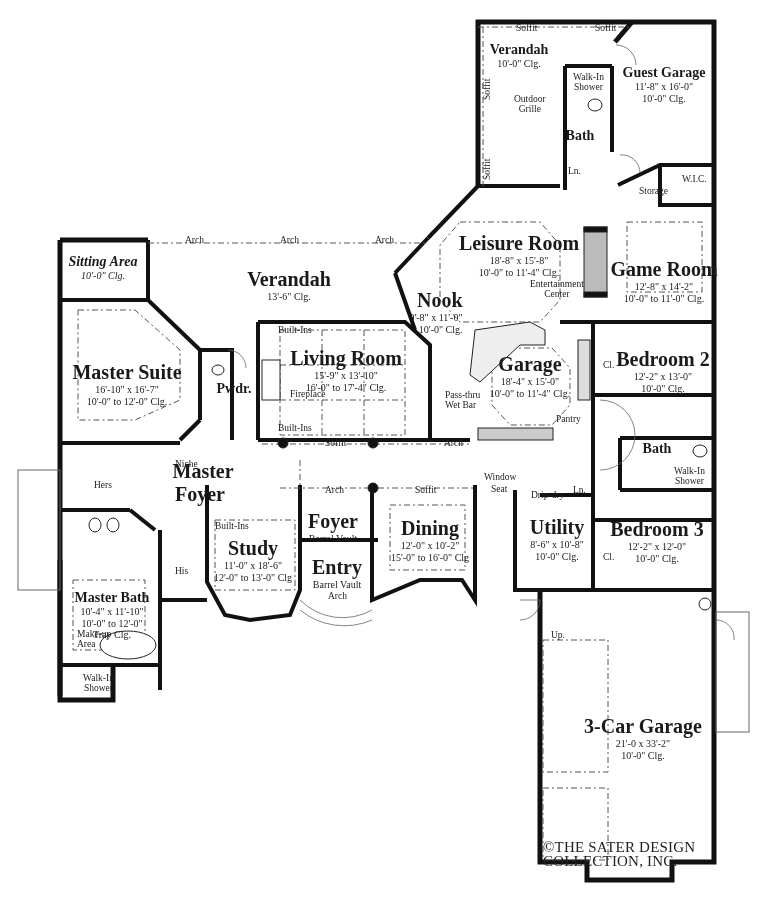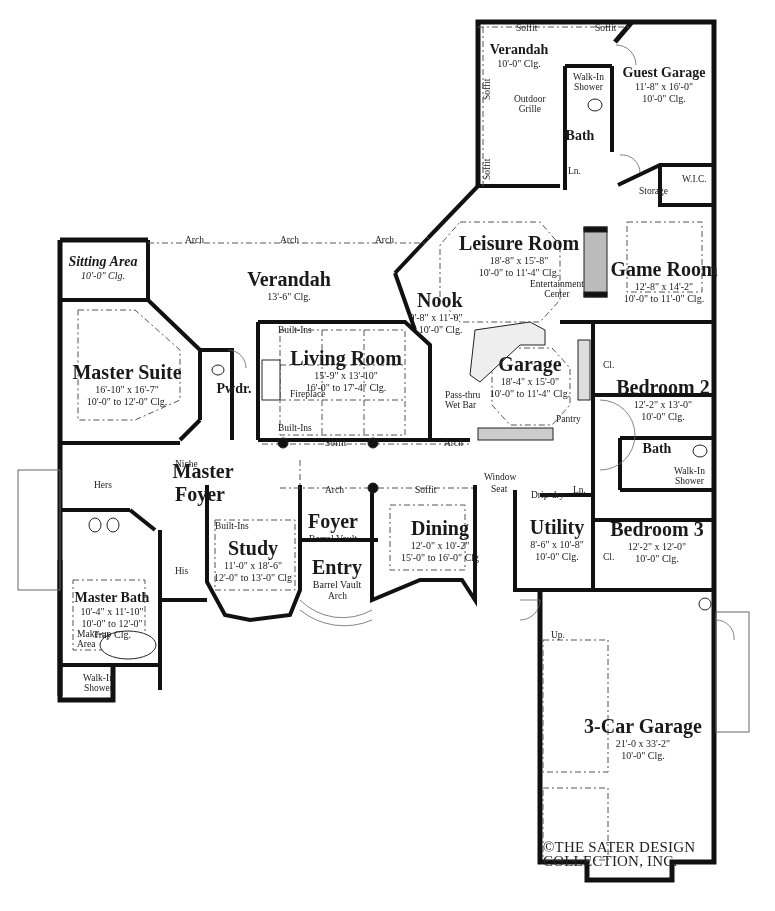--- a/index.html
+++ b/index.html
@@ -207,21 +207,21 @@
 <div class="lbl" style="left:346px;top:347px;">
   <span class="rname">Living Room</span>
   <span class="rdim">15'-9" x 13'-10"</span>
   <span class="rdim">16'-0" to 17'-4" Clg.</span>
 </div>
 <div class="lbl" style="left:530px;top:353px;">
   <span class="rname">Garage</span>
   <span class="rdim">18'-4" x 15'-0"</span>
   <span class="rdim">10'-0" to 11'-4" Clg.</span>
 </div>
-<div class="lbl" style="left:663px;top:348px;margin-top:28px;">
+<div class="lbl" style="left:663px;top:348px;">
   <span class="rname">Bedroom 2</span>
   <span class="rdim">12'-2" x 13'-0"</span>
   <span class="rdim">10'-0" Clg.</span>
 </div>
 <div class="lbl" style="left:657px;top:441px;">
   <span class="rname md">Bath</span>
 </div>
 <div class="lbl" style="left:657px;top:518px;">
   <span class="rname">Bedroom 3</span>
   <span class="rdim">12'-2" x 12'-0"</span>
@@ -236,21 +236,21 @@
   <span class="rdim">12'-0" to 13'-0" Clg</span>
 </div>
 <div class="lbl" style="left:333px;top:510px;">
   <span class="rname">Foyer</span>
   <span class="rdim">Barrel Vault</span>
 </div>
 <div class="lbl" style="left:337px;top:556px;">
   <span class="rname">Entry</span>
   <span class="rdim">Barrel Vault</span>
 </div>
-<div class="lbl" style="left:430px;top:517px;margin-left:10px;">
+<div class="lbl" style="left:430px;top:517px;">
   <span class="rname">Dining</span>
   <span class="rdim">12'-0" x 10'-2"</span>
   <span class="rdim">15'-0" to 16'-0" Clg</span>
 </div>
 <div class="lbl" style="left:557px;top:516px;">
   <span class="rname">Utility</span>
   <span class="rdim">8'-6" x 10'-8"</span>
   <span class="rdim">10'-0" Clg.</span>
 </div>
 <div class="lbl" style="left:112px;top:578px;margin-top:12px;">

